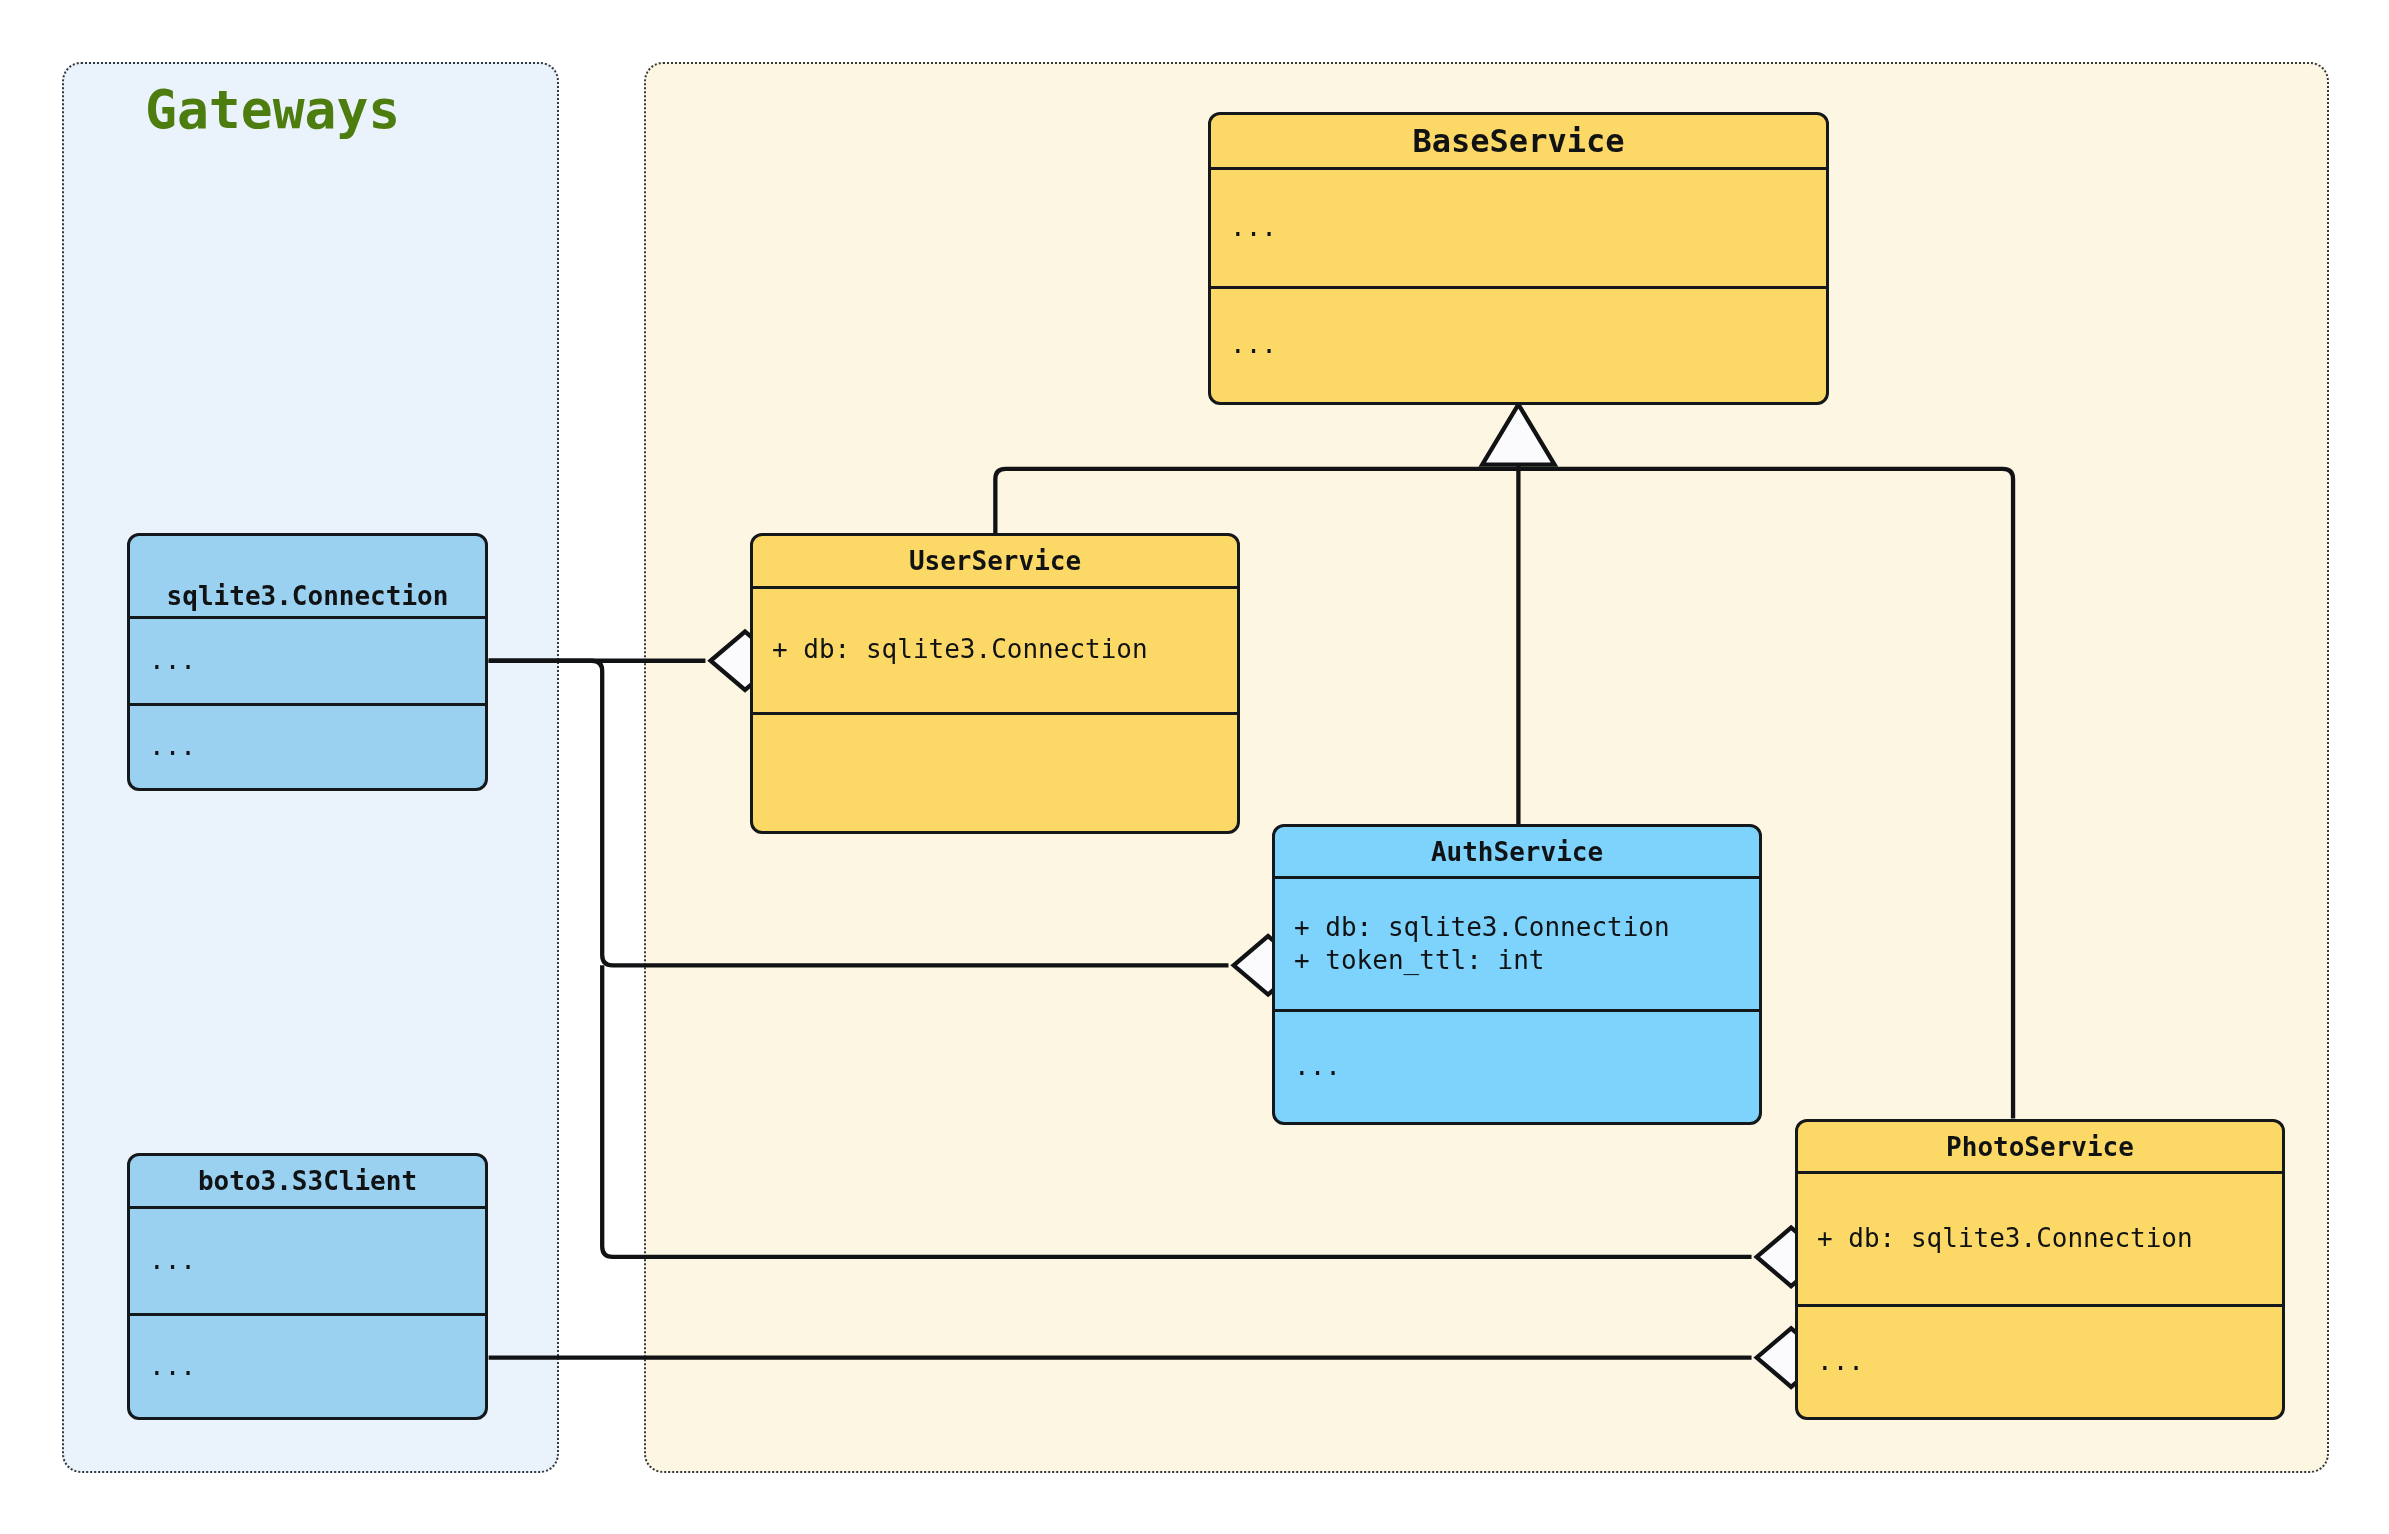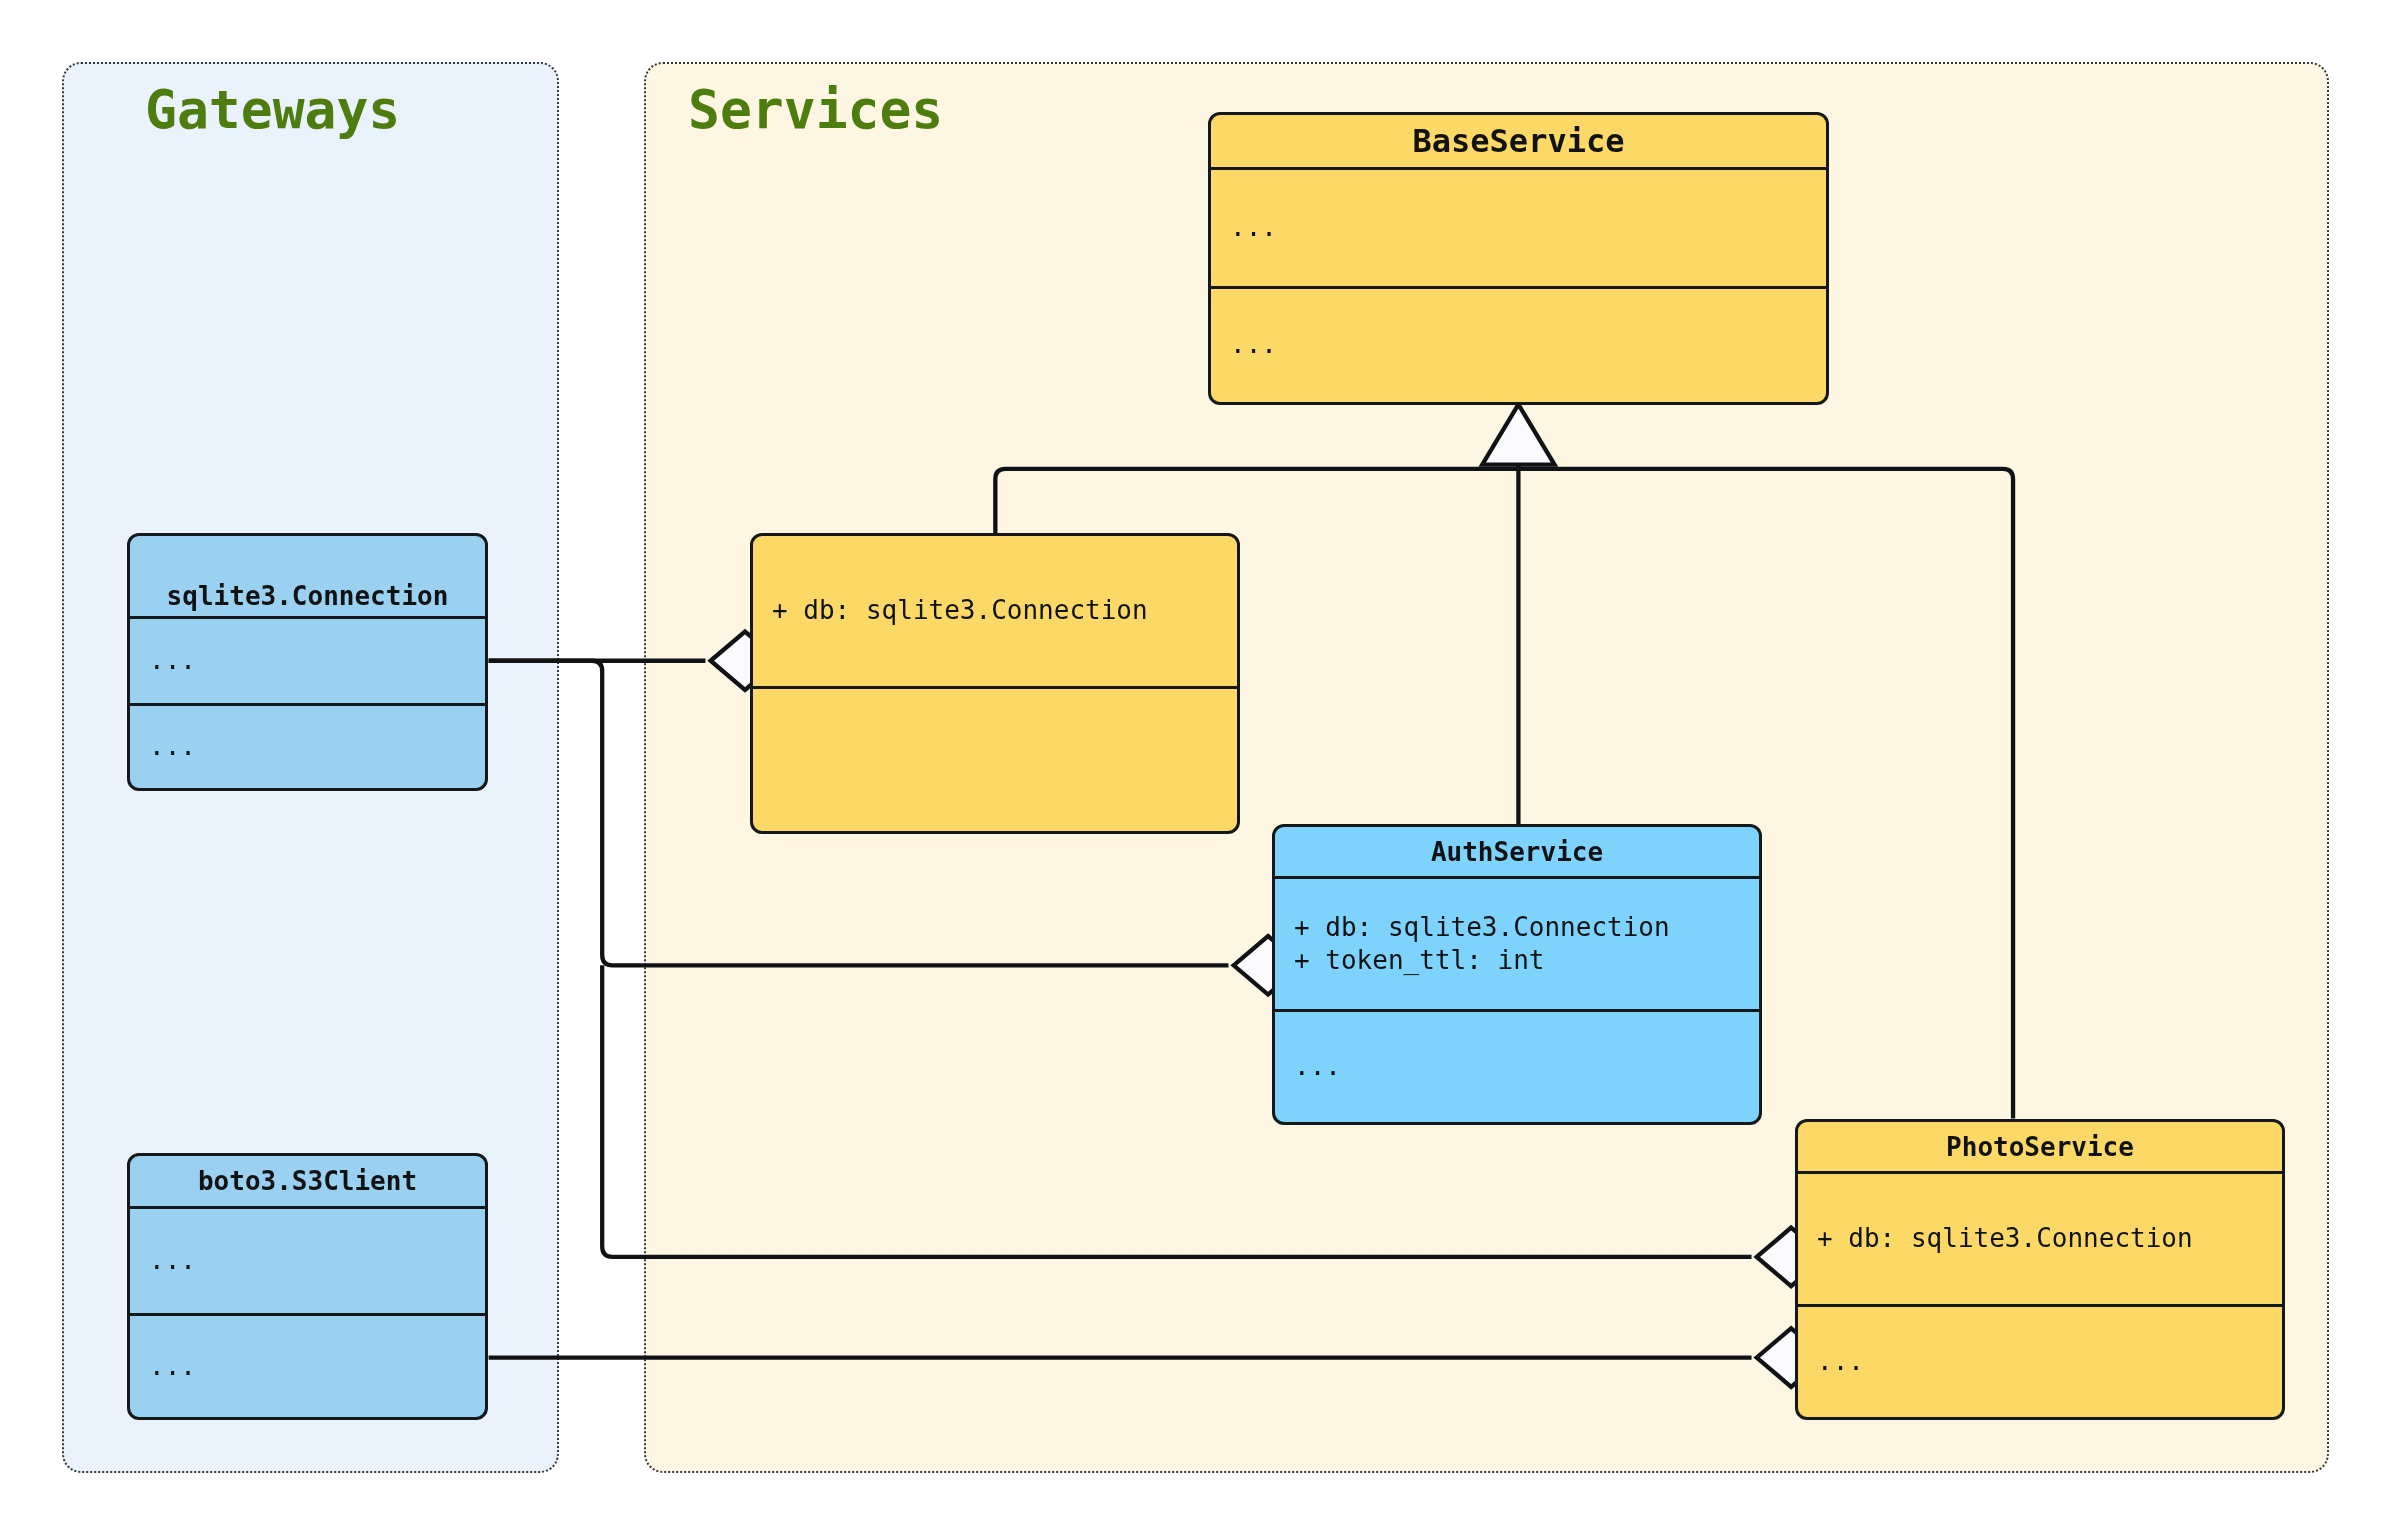--- a/index.html
+++ b/index.html
@@ -98,21 +98,20 @@
 </style>
 </head>
 <body>
 
 <div id="diagram-root">
 
   <div class="package" id="pkg-gateways" style="left:62px; top:62px; width:497px; height:1411px; background:#eaf2fc;"></div>
   <div class="package-title" style="left:145px; top:79px; font-size:53px;">Gateways</div>
 
   <div class="package" id="pkg-services" style="left:644px; top:62px; width:1685px; height:1411px; background:#fdf6e3;"></div>
-  <div class="package-title" style="left:688px; top:79px; font-size:53px;">Services</div>
 
   <svg id="edges" viewBox="0 0 2777 1783" width="2389" height="1534">
 
     <path class="edge" d="M 1765,545 L 1765,500"></path>
     <path class="edge" d="M 1157,620 L 1157,557 Q 1157,545 1169,545
              L 2328,545 Q 2340,545 2340,557 L 2340,1300"></path>
     <path class="edge" d="M 1765,545 L 1765,958"></path>
 
     <path class="marker-shape" d="M 1765,470 L 1807,540 L 1723,540 Z"></path>
 
@@ -154,20 +153,21 @@
     <div class="cname" style="height:55px; font-size:32px;">BaseService</div>
     <div class="compartment" style="height:117px;">
       <div class="row" style="font-size:26px;">...</div>
     </div>
     <div class="compartment" style="height:117px;">
       <div class="row" style="font-size:26px;">...</div>
     </div>
   </div>
 
   <div class="umlclass" style="left:750px; top:533px; width:490px; height:301px; background:#fcd966;">
+    <div class="cname" style="height:53px; font-size:26px;">UserService</div>
     <div class="compartment" style="height:124px;">
       <div class="row" style="font-size:26px;">+ db: sqlite3.Connection</div>
     </div>
     <div class="compartment" style="height:120px;"></div>
   </div>
 
   <div class="umlclass" style="left:1272px; top:824px; width:490px; height:301px; background:#7dd3fc;">
     <div class="cname" style="height:53px; font-size:26px;">AuthService</div>
     <div class="compartment" style="height:131px;">
       <div class="row" style="font-size:26px;">+ db: sqlite3.Connection</div>

